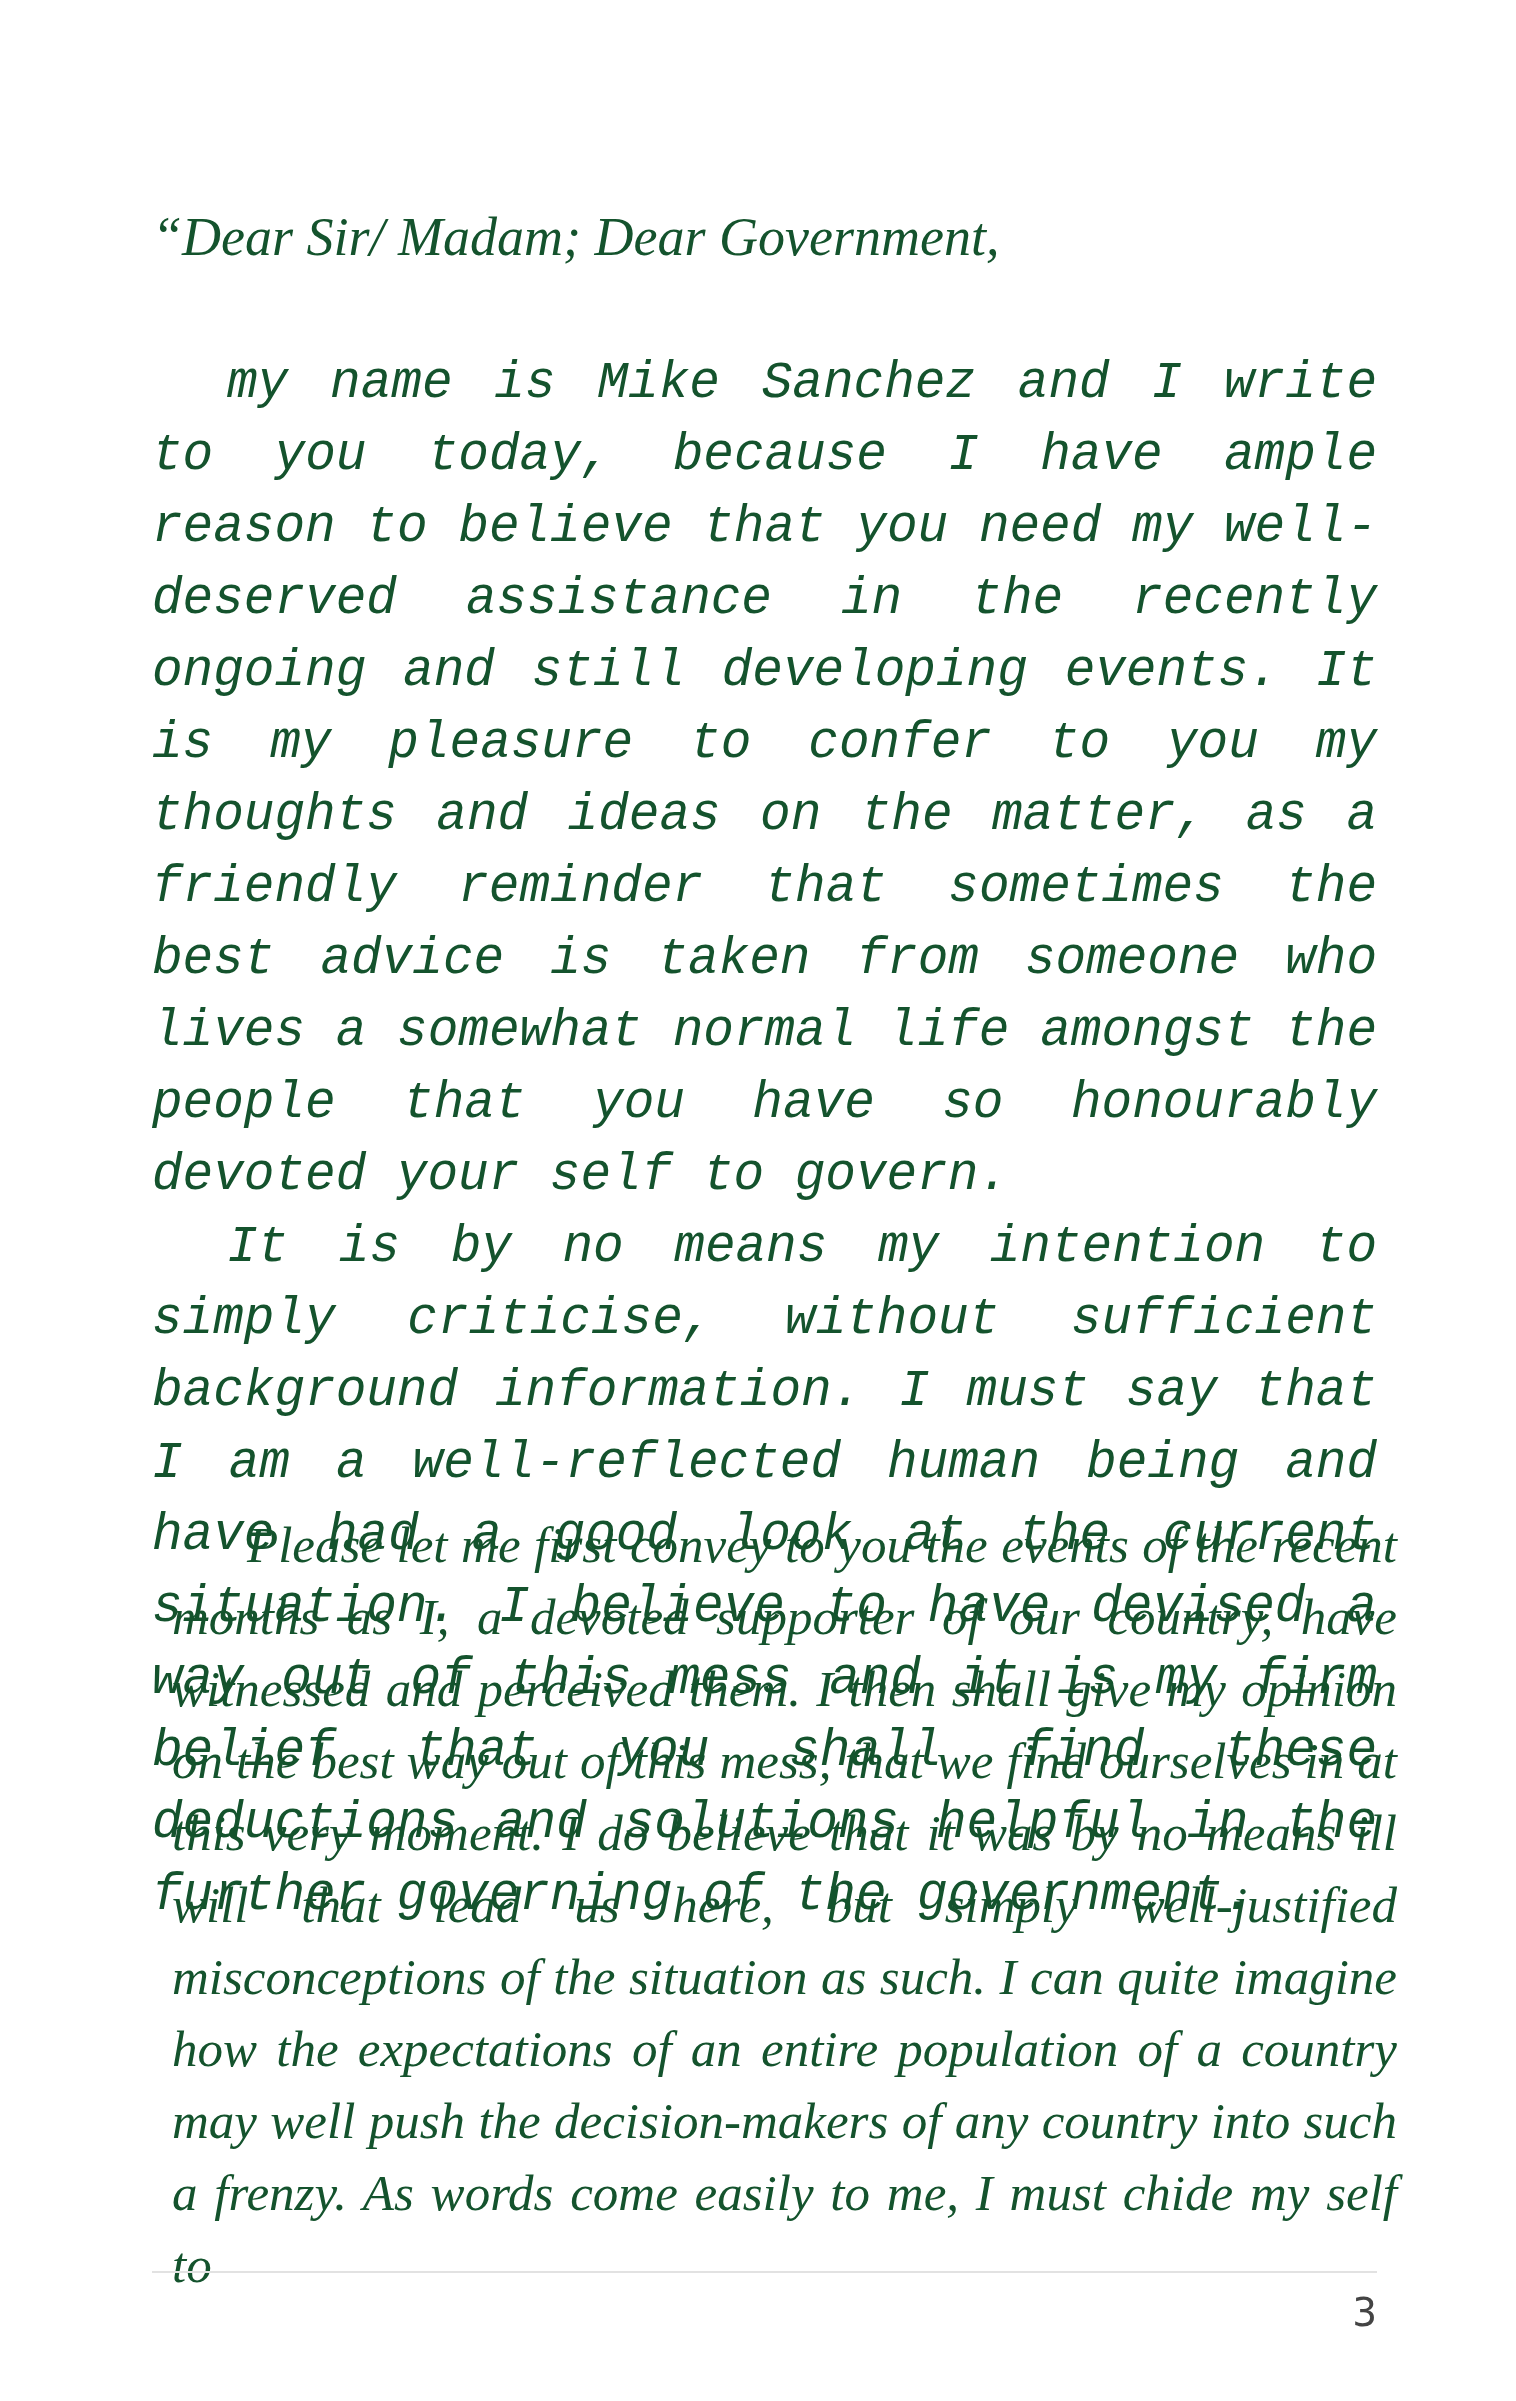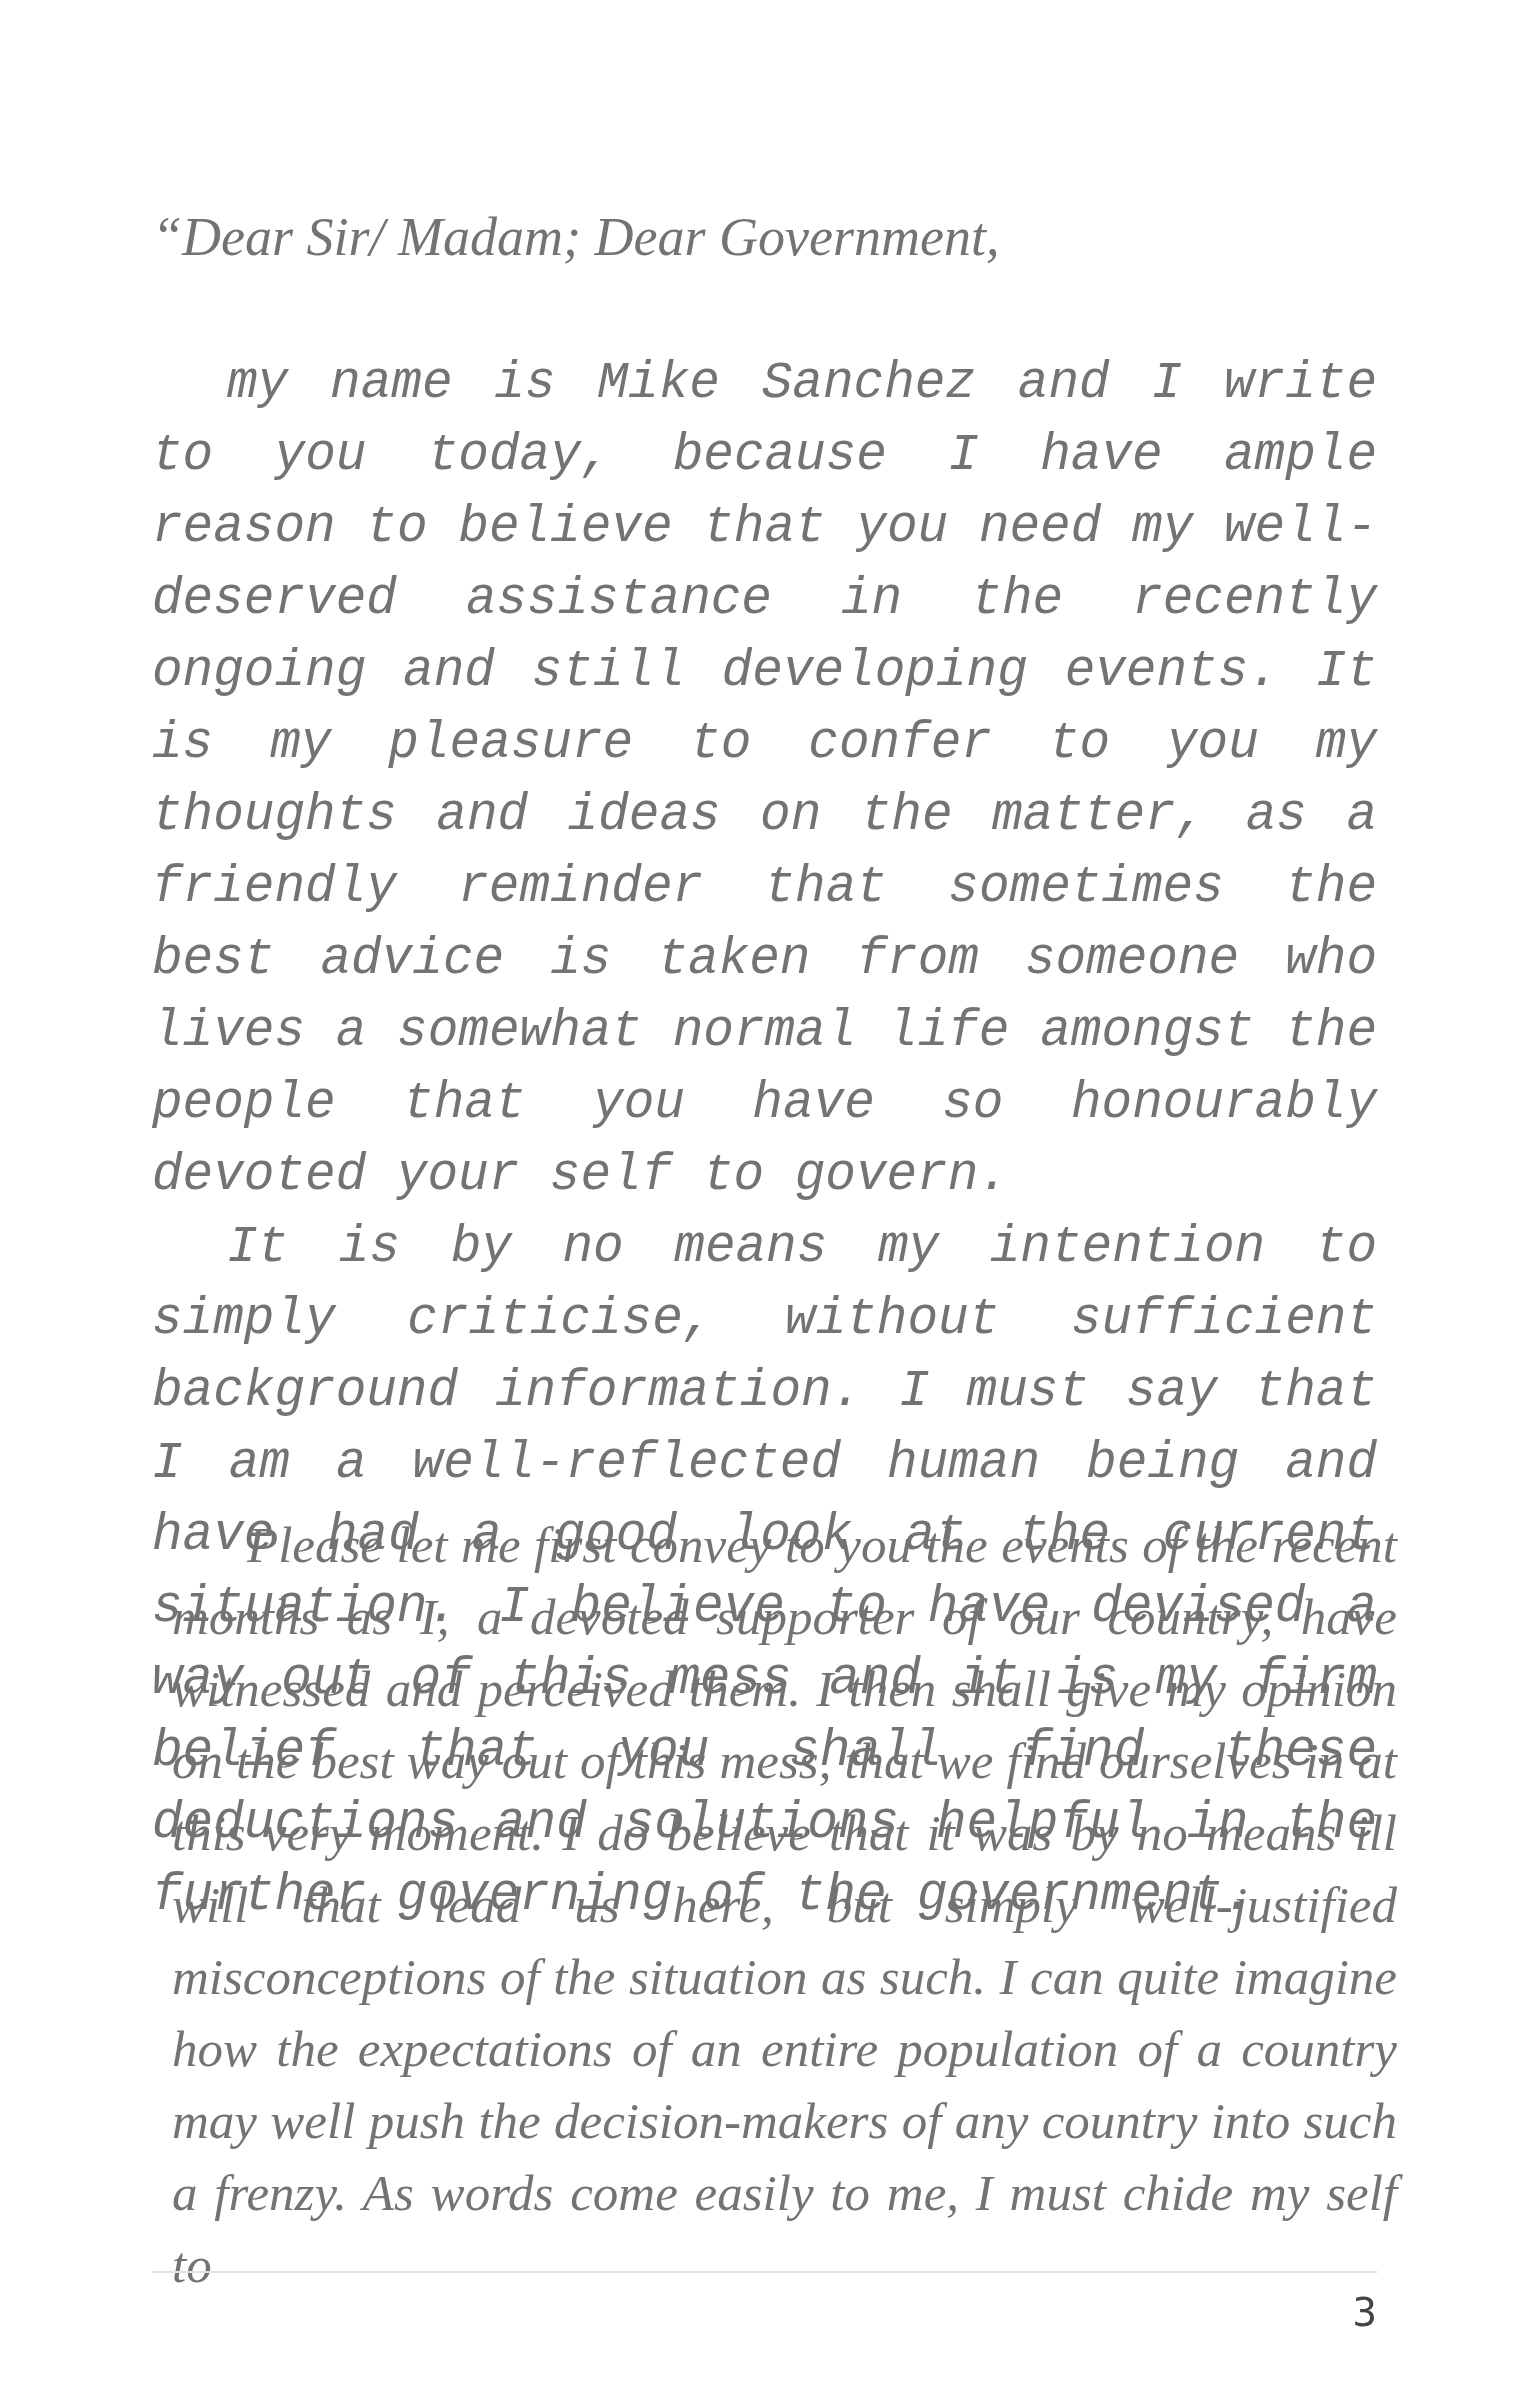--- a/index.html
+++ b/index.html
@@ -6,21 +6,21 @@
   body { width: 1517px; height: 2401px; position: relative; overflow: hidden; }
   .page { position: absolute; left: 0; top: 0; width: 1517px; height: 2401px; background: #fff; }
   .text-block {
     position: absolute;
     left: 152px;
     width: 1225px;
     font-family: "Liberation Serif", "DejaVu Serif", serif;
     font-style: italic;
     font-size: 51px;
     line-height: 72px;
-    color: #737373;
+    color: #14532d;
     text-align: justify;
   }
   .salutation { top: 201px; text-align: left; font-size: 54px; }
   .para { margin: 0; text-indent: 75px; text-align: justify; }
   .block1 { top: 348px; font-family: Liberation Mono, monospace; }
   .block2 { top: 1509px; margin-left: 20px; }
   .divider {
     position: absolute;
     left: 152px;
     width: 1225px;

